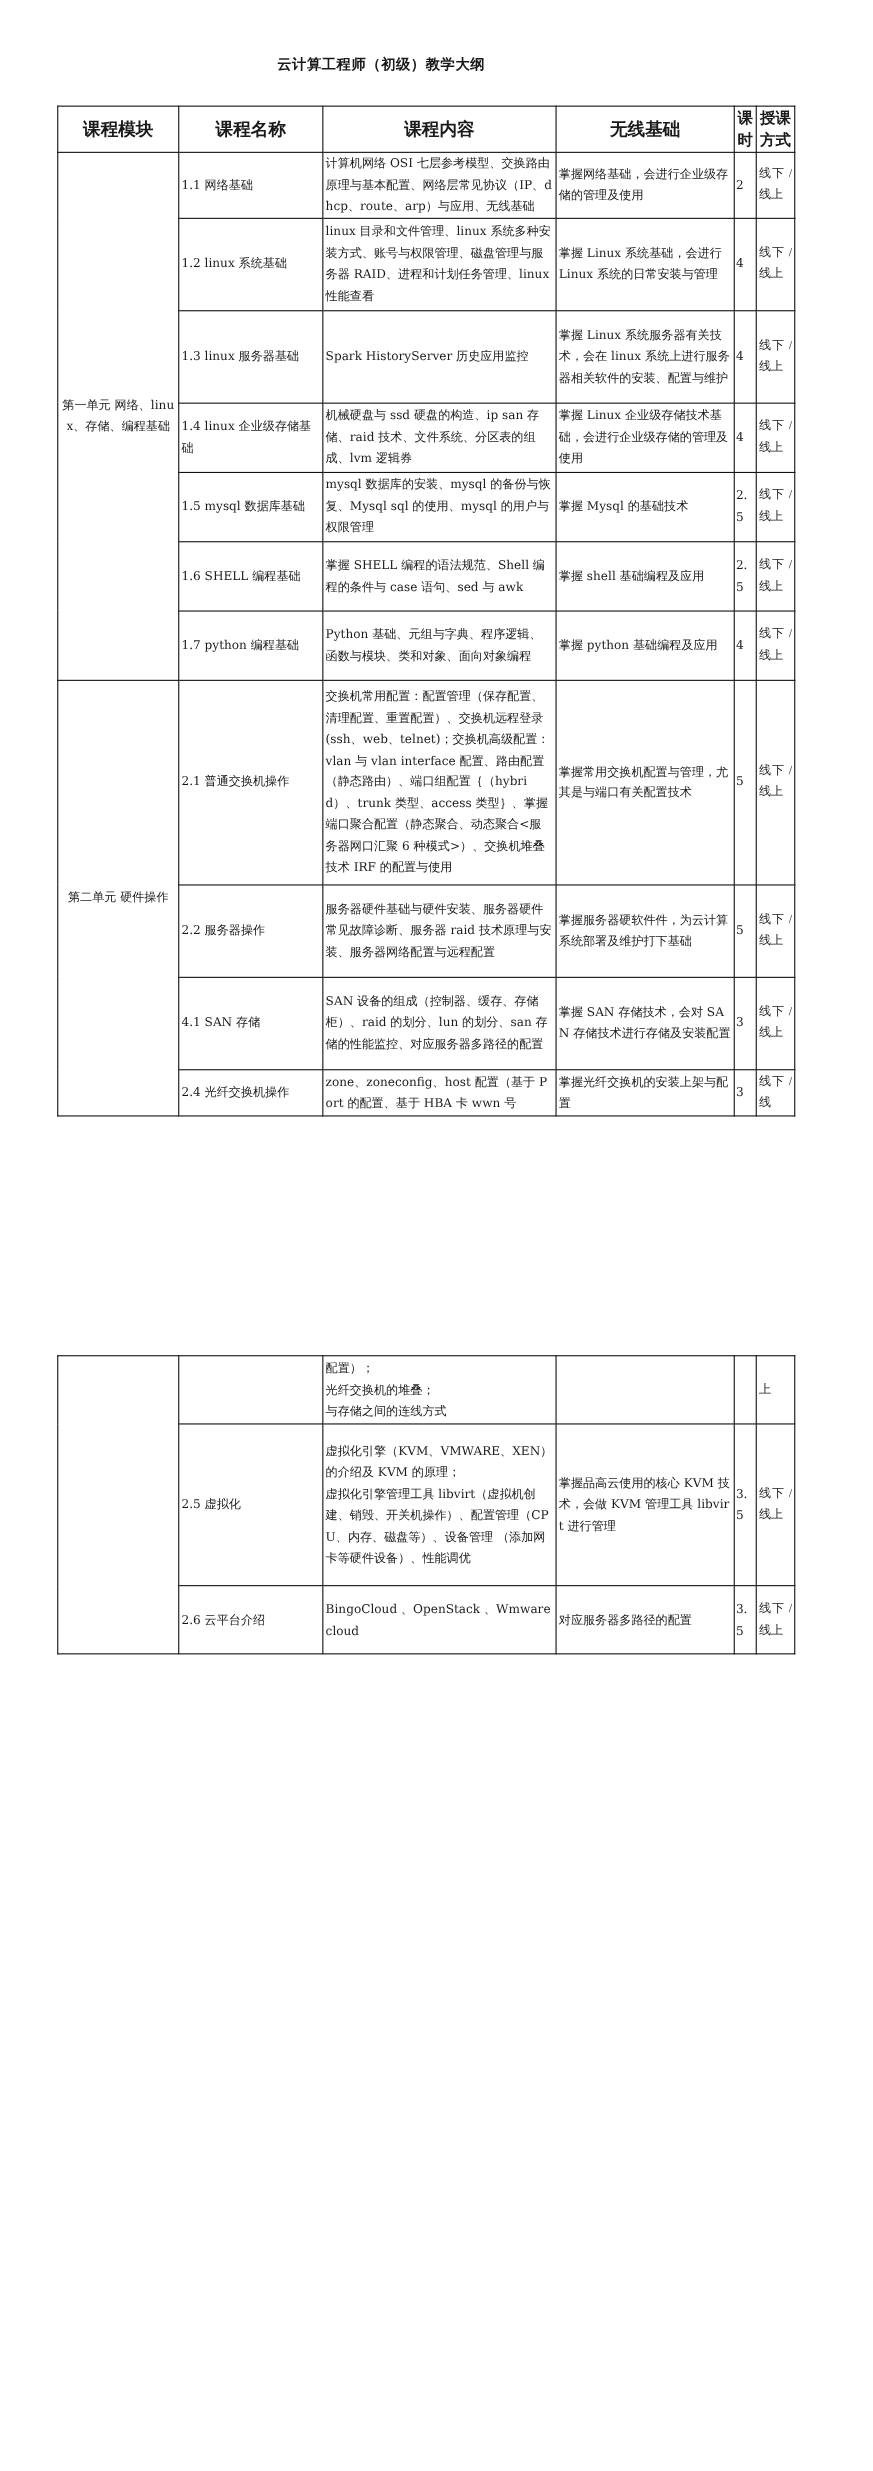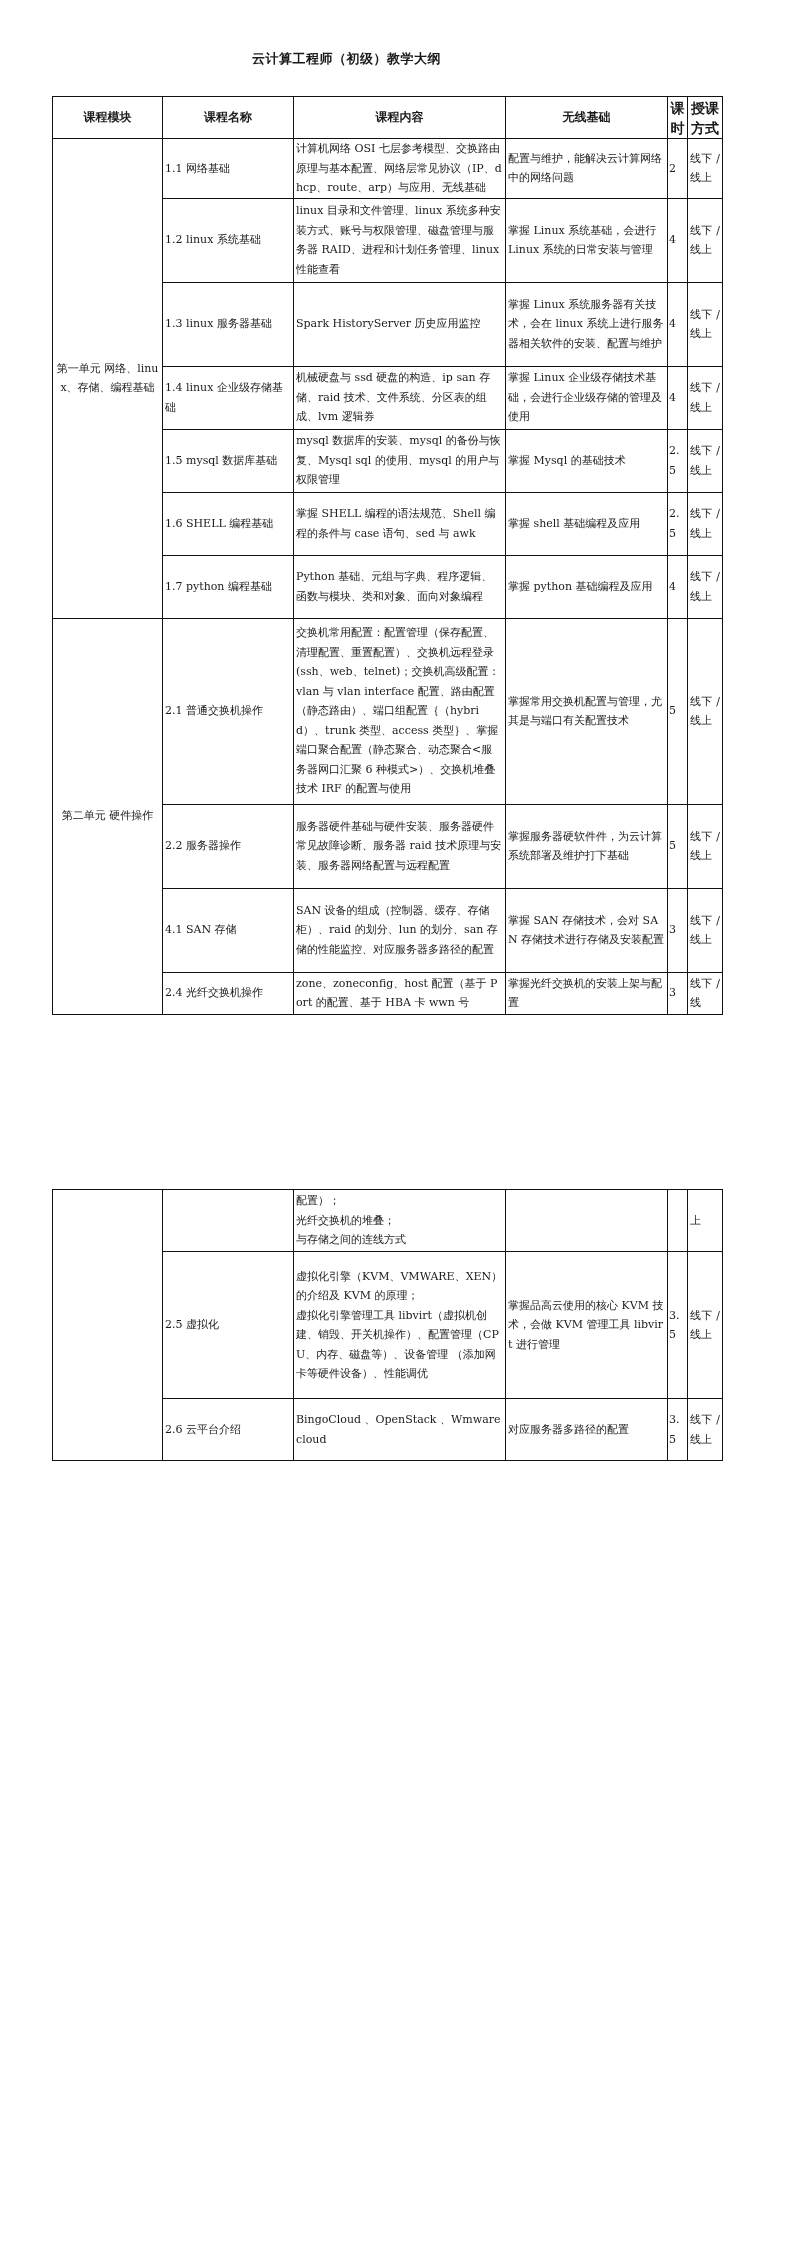--- a/index.html
+++ b/index.html
@@ -3,29 +3,29 @@
 <meta charset="utf-8">
 <style>
   html, body { margin:0; padding:0; background:#ffffff; }
   body { width:794px; height:2246px; position:relative; overflow:hidden;
          font-family:"DejaVu Serif", serif; color:#1a1a1a; }
   .title { position:absolute; top:50px; left:0; width:693px; text-align:center;
            font-family:"DejaVu Sans", sans-serif; font-weight:bold; font-size:13px; letter-spacing:0.5px; }
   table { position:absolute; left:52px; border-collapse:collapse; table-layout:fixed; }
   td, th { border:1.4px solid #111; padding:0 2px; vertical-align:middle; font-size:11px;
            line-height:19.5px; word-break:break-all; overflow:hidden; }
-  th { font-family:"DejaVu Sans", sans-serif; font-weight:bold; font-size:12px; text-align:center; height:41px; }
+  th { font-family:"DejaVu Sans", sans-serif; font-weight:bold; font-size:16px; text-align:center; height:41px; }
   th.narrow { font-size:14px; line-height:20px; padding:0 1px; }
   td.module { text-align:center; }
   td.hours { padding:0 1px; }
-  td.mode { text-align:justify; padding:0 2px; }
+  td.mode { text-align:justify; padding:0 2px;font-family:Liberation Serif, serif; }
   .c1 { width:110px; } .c2 { width:131px; } .c3 { width:212px; }
   .c4 { width:162px; } .c5 { width:20px; } .c6 { width:35px; }
   #t1 { top:96px; }
-  #t2 { top:1189px; }
+  #t2 { top:1232px; }
 </style>
 </head>
 <body>
 
 <div class="title">云计算工程师（初级）教学大纲</div>
 
 <table id="t1">
   <colgroup>
     <col class="c1">
       <col class="c2">
@@ -42,21 +42,21 @@
       <th>无线基础</th>
       <th class="narrow">课时</th>
       <th class="narrow">授课方式</th>
     </tr>
   </thead>
   <tbody id="t1-body">
       <tr style="height: 58px;">
         <td class="module" rowspan="7">第一单元 网络、linux、存储、编程基础</td>
         <td>1.1 网络基础</td>
         <td>计算机网络 OSI 七层参考模型、交换路由原理与基本配置、网络层常见协议（IP、dhcp、route、arp）与应用、无线基础</td>
-        <td>配置与维护，能解决云计算网络中的网络问题</td>
+        <td>掌握网络基础，会进行企业级存储的管理及使用</td>
         <td class="hours">2</td>
         <td class="mode">线下 / 线上</td>
       </tr>
       <tr style="height: 84px;">
         <td>1.2  linux 系统基础</td>
         <td>linux 目录和文件管理、linux 系统多种安装方式、账号与权限管理、磁盘管理与服务器 RAID、进程和计划任务管理、linux 性能查看</td>
         <td>掌握 Linux 系统基础，会进行 Linux 系统的日常安装与管理</td>
         <td class="hours">4</td>
         <td class="mode">线下 / 线上</td>
       </tr>

